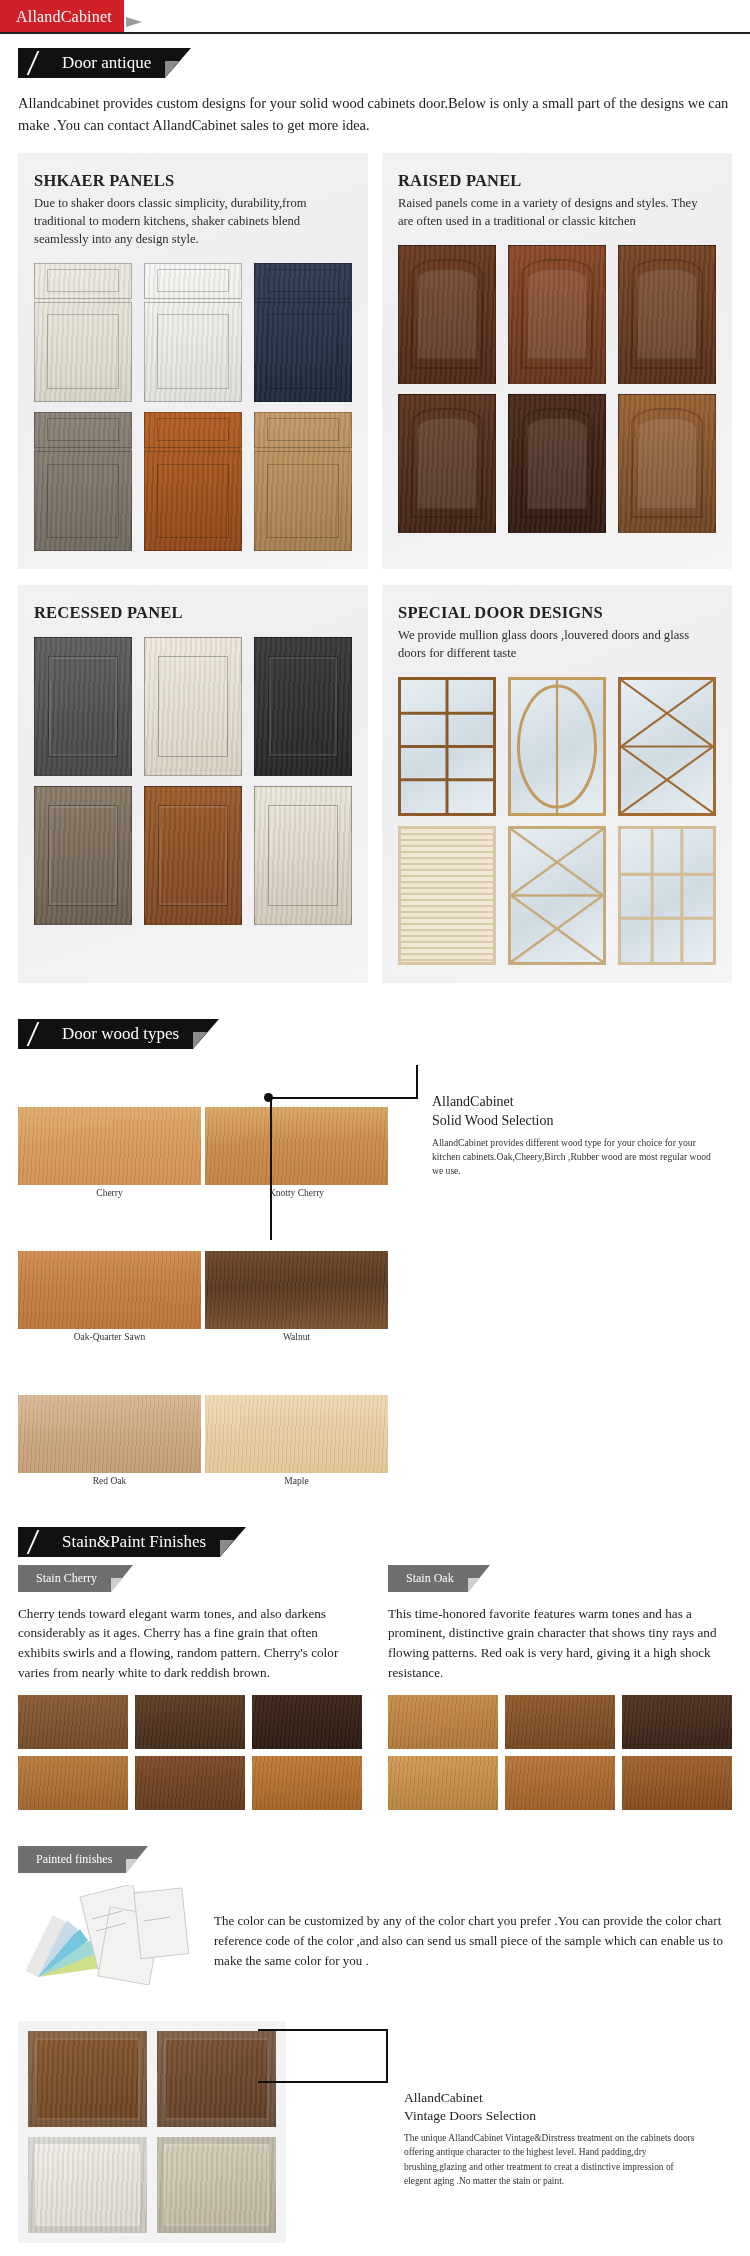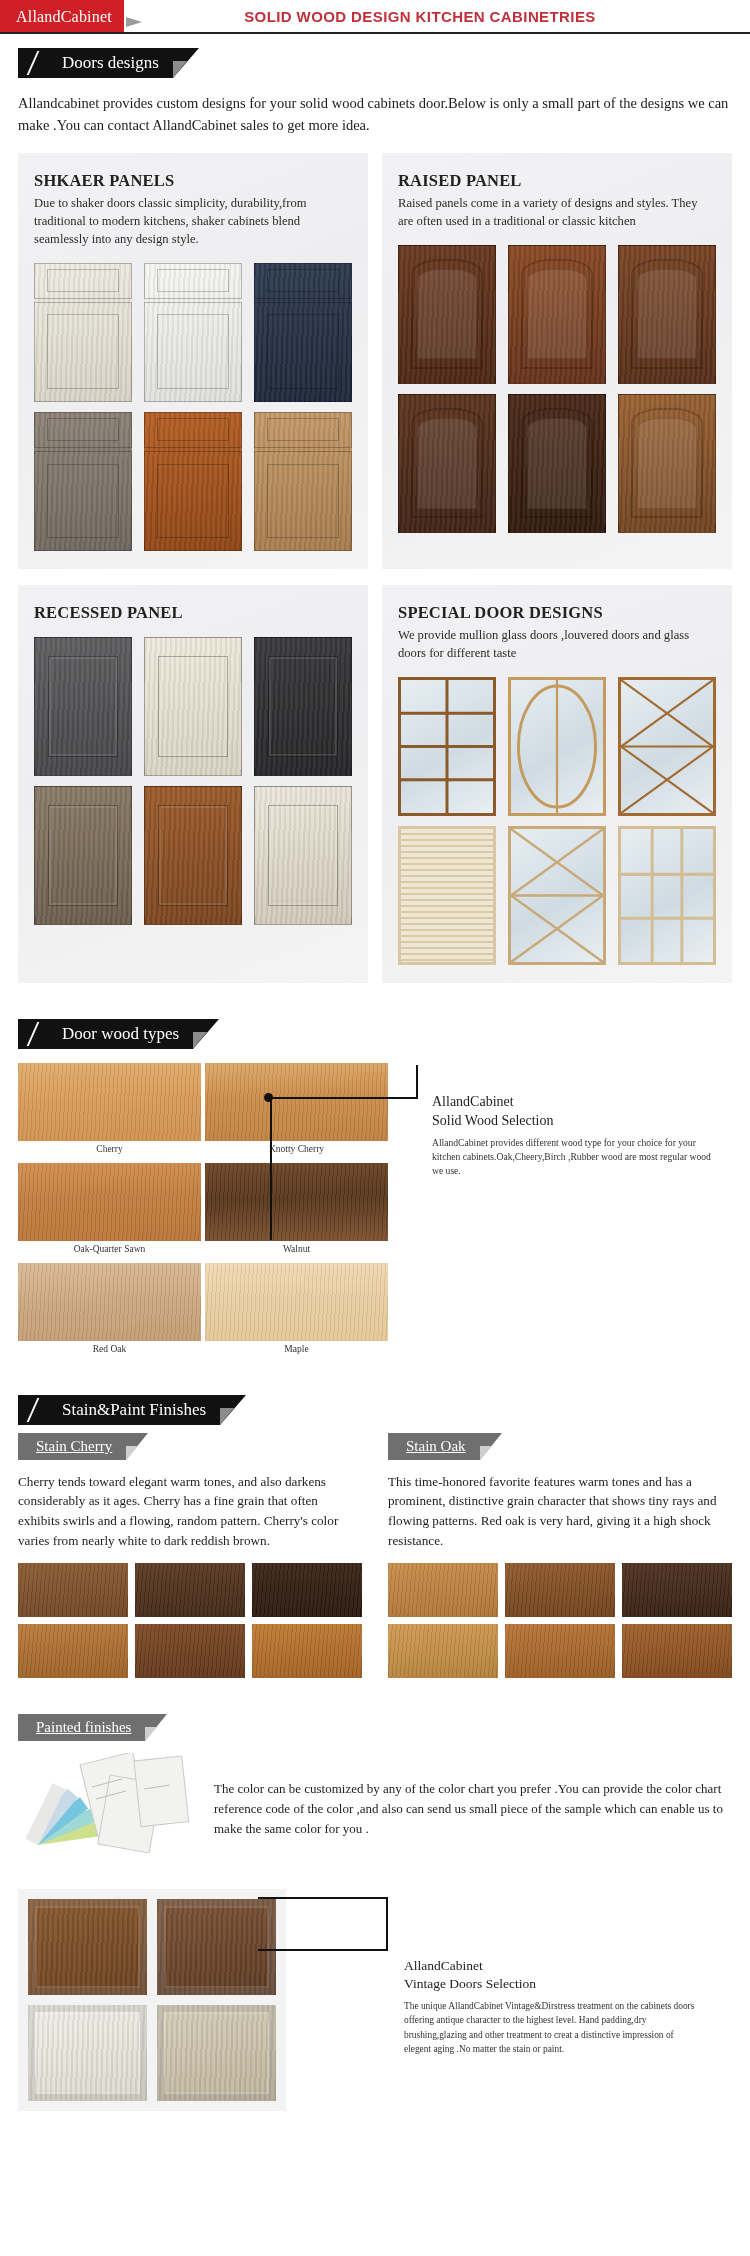--- a/index.html
+++ b/index.html
@@ -50,21 +50,21 @@
   }
   .ribbon .tail2 {
     position: absolute; right: -14px; top: 13px; width: 0; height: 0;
     border-top: 17px solid #8c8c8c; border-right: 14px solid transparent; z-index: 2;
   }
 
   
   .ribbon.grey .bar { background: #6f6f6f; padding-left: 18px; height: 27px; }
   .ribbon.grey .bar:before { display: none; }
   .ribbon.grey { height: 27px; }
-  .ribbon.grey .bar span { font-size: 15px; text-decoration: underline; }
+  .ribbon.grey .bar span { font-size: 12px; }
   .ribbon.grey .tail { border-top-width: 27px; border-right-width: 22px; border-top-color: #6f6f6f; right: -22px; }
   .ribbon.grey .tail2 { border-top: 14px solid #cfcfcf; border-right: 12px solid transparent; right: -12px; top: 13px; }
 
   .intro {
     margin: 14px 18px 0 18px; font-size: 14.5px; line-height: 1.55; color: #1c1c1c;
   }
 
   
   .cards { display: flex; gap: 14px; margin: 16px 18px 0 18px; }
   .card {
@@ -103,21 +103,21 @@
 
   .d-recess { border: 1px solid rgba(0,0,0,.3); position: relative; }
   .d-recess:after { content:""; position:absolute; inset:13% 14%; border:1px solid rgba(0,0,0,.28);
     box-shadow: inset 0 0 0 2px rgba(255,255,255,.10); }
 
   .d-glass { border: 3px solid #b98f56; background: linear-gradient(150deg,#e7eef2,#cfdbe2 55%,#e9eff3); position: relative; overflow: hidden; }
 
   
   .wood-wrap { margin: 14px 18px 0 18px; position: relative; }
   .wood-grid { display: grid; grid-template-columns: 1fr 1fr; gap: 4px 4px; width: 370px; }
-  .wood-cell { position: relative; }
+  .wood-cell { position: relative; margin-top: 44px; }
   .wood-swatch { height: 78px; width: 100%; }
   .wood-label { text-align: center; font-size: 9.5px; padding: 3px 0 5px; color: #333; }
   .callout { position: absolute; left: 252px; top: 2px; width: 420px; height: 175px; }
   .callout .line-v { position:absolute; left:0; top:32px; width:2px; height:143px; background:#111; }
   .callout .line-h { position:absolute; left:0; top:32px; height:2px; width:148px; background:#111; }
   .callout .line-v2 { position:absolute; left:146px; top:0; width:2px; height:34px; background:#111; }
   .callout .dot { position:absolute; left:-6px; top:28px; width:9px; height:9px; border-radius:50%; background:#111; }
   .callout .ctext { position: absolute; left: 162px; top: 28px; width: 290px; }
   .callout h4 { font-size: 14px; font-weight: normal; line-height: 1.35; color:#1d1d1d; }
   .callout p { font-size: 9.6px; line-height: 1.45; color: #333; margin-top: 6px; }
@@ -150,27 +150,26 @@
 </style>
 </head>
 <body>
 
 <div class="page">
 
   
   <div class="topbar">
     <div class="brand-tag">AllandCabinet</div>
     <div class="brand-arrow"></div>
-    <div class="topbar-title">SOLID WOOD DESIGN KITCHEN CABINETRIES</div>
   </div>
 
   
   <div class="ribbon">
     <div class="bar">
-        <span>Doors designs</span>
+        <span>Door antique</span>
       </div>
     <div class="tail"></div>
     <div class="tail2"></div>
   </div>
 
   <p class="intro">Allandcabinet provides custom designs for your solid wood cabinets door.Below is only a small part of the designs we can make .You can contact AllandCabinet sales to get more idea.</p>
 
   <div class="cards">
 
     <div class="card">

